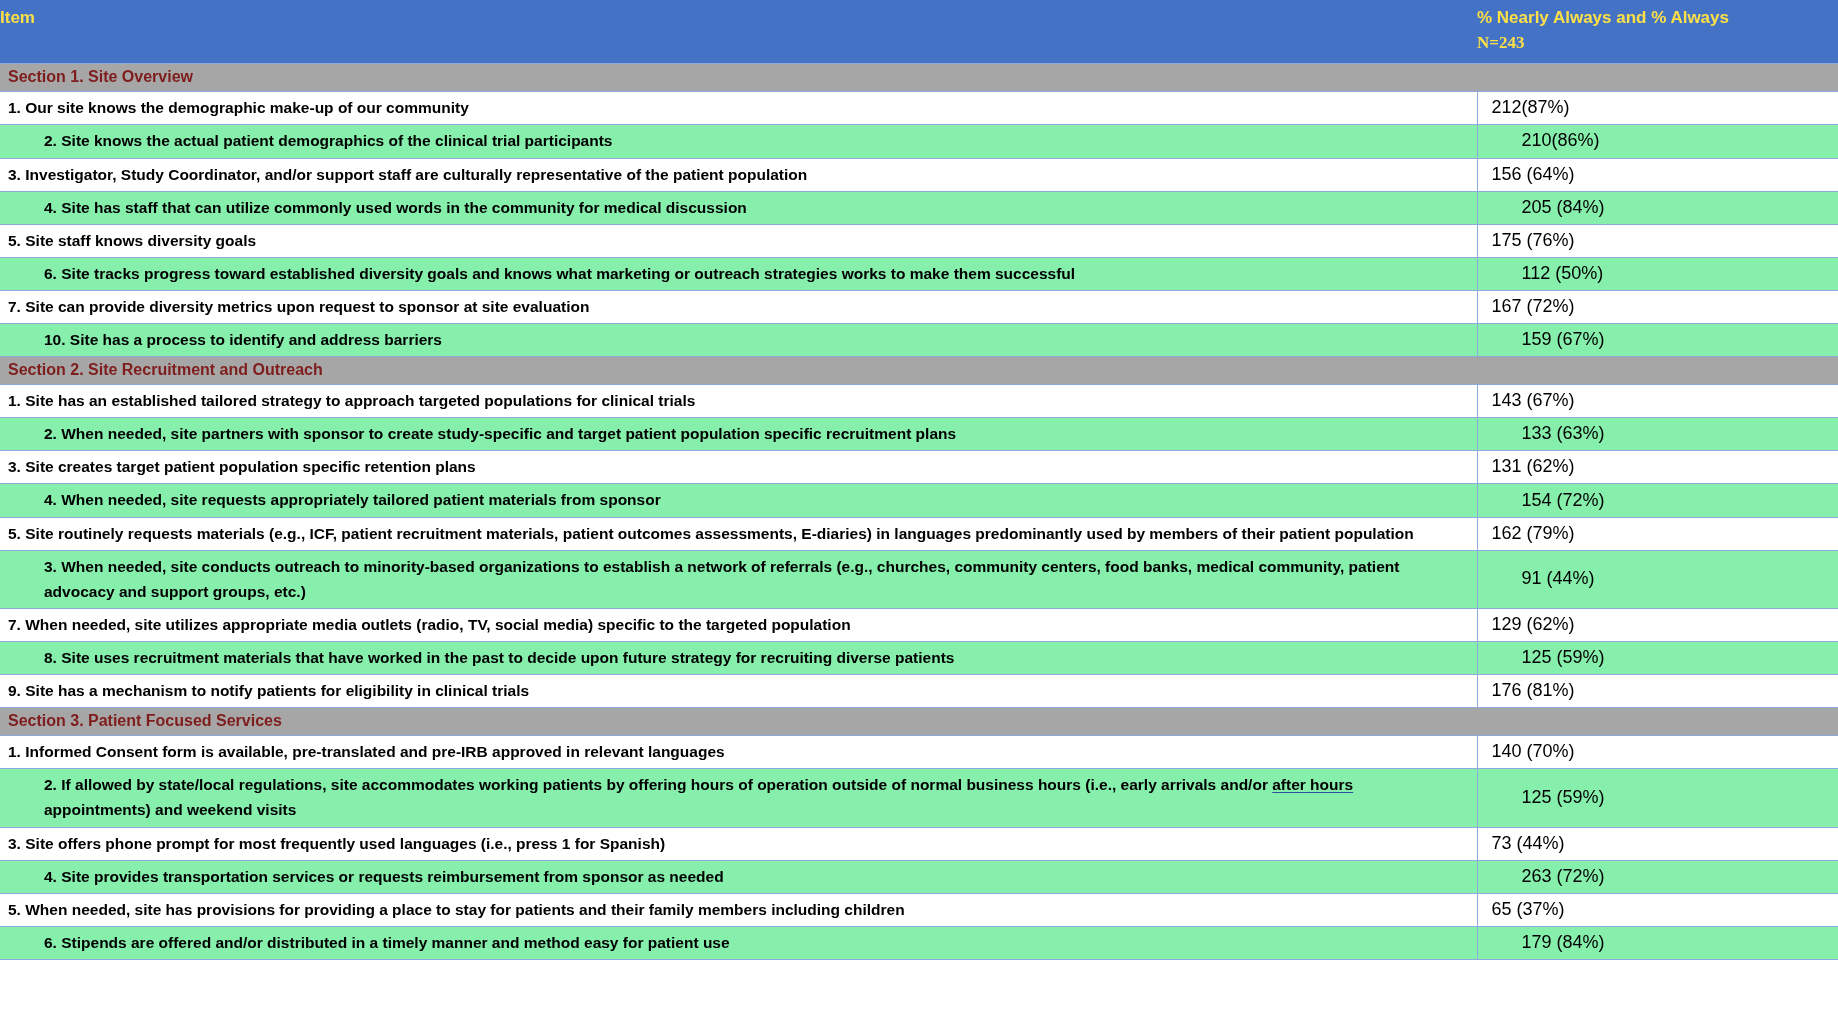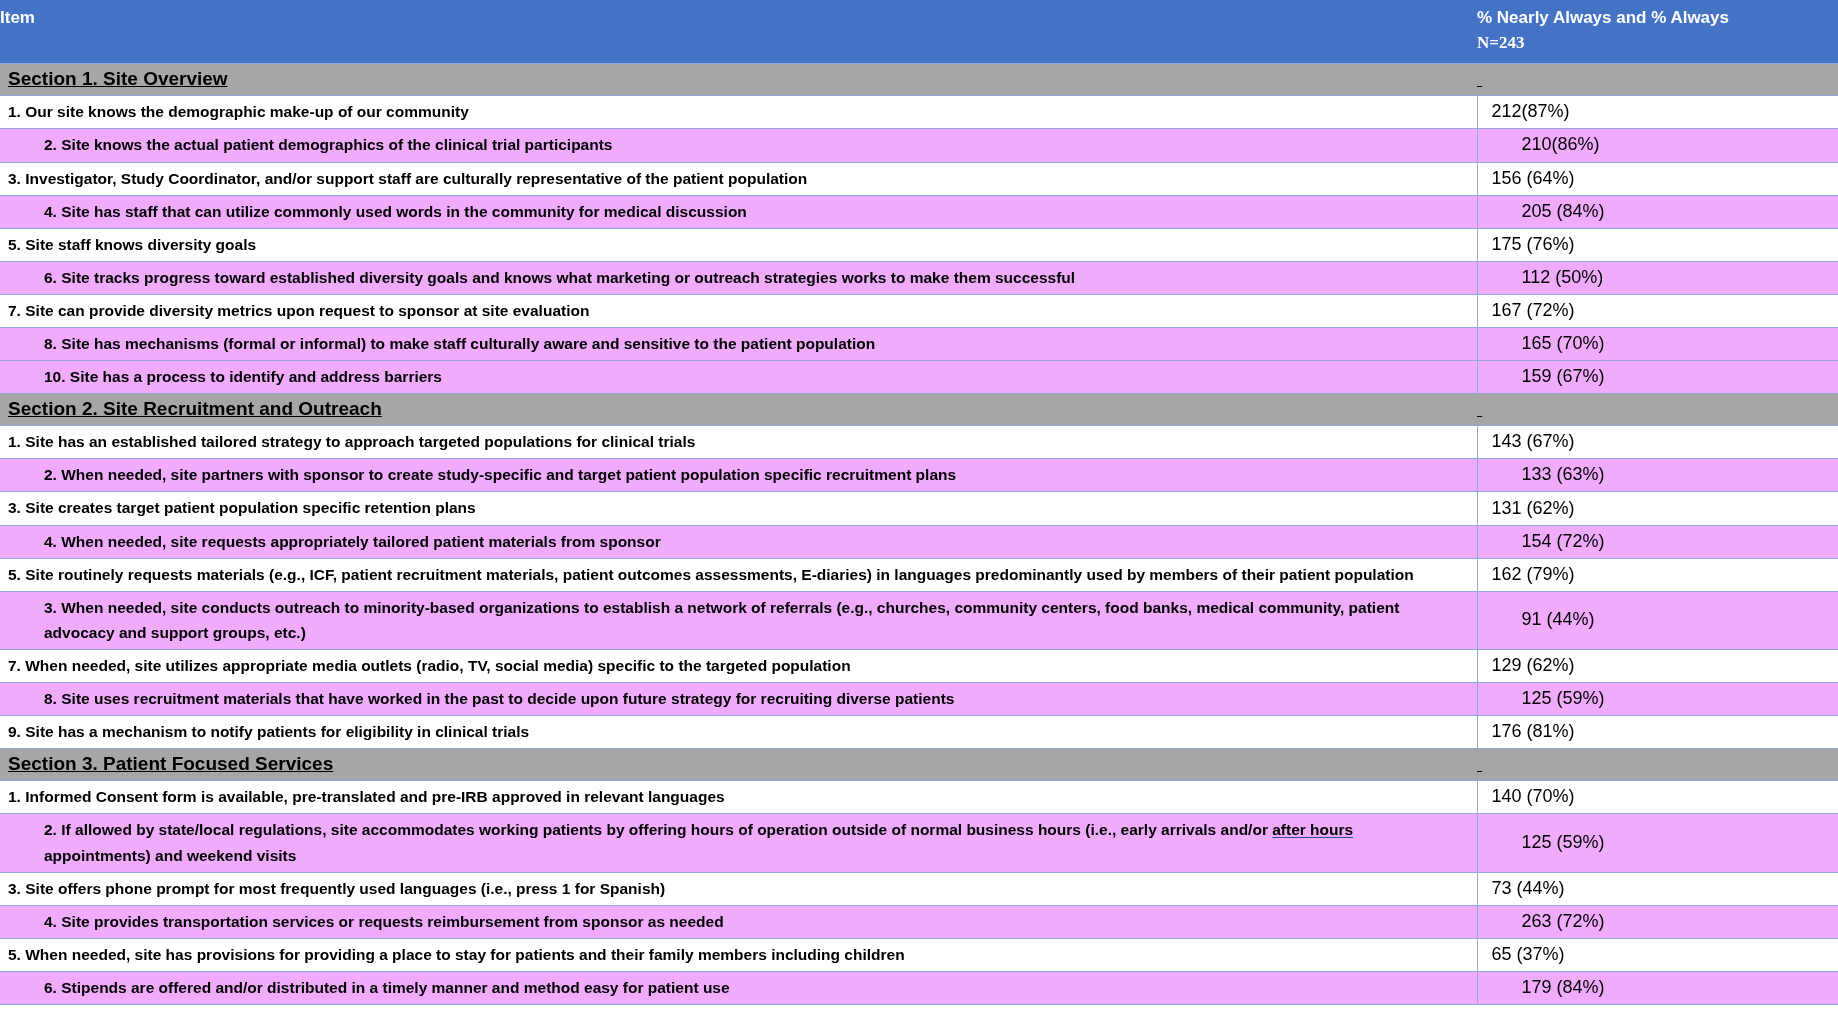--- a/index.html
+++ b/index.html
@@ -12,42 +12,41 @@
     width:1838px;
     border-collapse:collapse;
     table-layout:fixed;
   }
   col.c-item{width:1477px;}
   col.c-val{width:361px;}
 
   
   tr.header-row{background:#4472C4;}
   tr.header-row td{
-    color:#ffffff;
+    color:#fde047;
     font-weight:bold;
     font-size:17px;
     vertical-align:top;
     border:none;
     padding:6px 0 8px 0;
     line-height:1.45;
   }
   td.hdr-item{padding-left:10px;}
   td.hdr-val{padding-left:24px;white-space:nowrap;}
   td.hdr-val .l2{display:block;font-family:Liberation Serif, serif;}
 
   
   tr.section-row td{
     background:#A6A6A6;
-    color:#000000;
+    color:#7f1d1d;
     font-weight:bold;
-    font-size:19px;
+    font-size:16px;
     border-top:1.5px solid #8EA9DB;
     border-bottom:1.5px solid #8EA9DB;
     padding:4px 0 5px 0;
-    text-decoration:underline;
   }
   tr.section-row td.sec-label{padding-left:8px;border-right:none;}
   tr.section-row td.sec-blank{border-left:none;}
 
   
   tr.data-row td{
     border-top:1.5px solid #8EA9DB;
     border-bottom:1.5px solid #8EA9DB;
     vertical-align:middle;
     margin-top:8px;
@@ -61,21 +60,21 @@
     border-right:1.5px solid #8EA9DB;
     text-align:left;
   }
   tr.data-row td.val-cell{
     color:#000000;
     font-weight:normal;
     font-size:18px;
     padding:3px 8px 4px 14px;
     white-space:nowrap;
   }
-  tr.data-row.alt td{background:#f0abfc;padding-left:44px;}
+  tr.data-row.alt td{background:#86efac;padding-left:44px;}
   tr.data-row.plain td{background:#FFFFFF;}
 
   .ul-blue{
     text-decoration:underline;
     text-decoration-color:#2C4F9E;
     text-underline-offset:2px;
   }
 </style>
 </head>
 <body>
@@ -121,24 +120,20 @@
       </tr>
       <tr class="data-row alt">
         <td class="item-cell">6. Site tracks progress toward established diversity goals and knows what marketing or outreach strategies works to make them successful</td>
         <td class="val-cell">112 (50%)</td>
       </tr>
       <tr class="data-row plain">
         <td class="item-cell">7. Site can provide diversity metrics upon request to sponsor at site evaluation</td>
         <td class="val-cell">167 (72%)</td>
       </tr>
       <tr class="data-row alt">
-        <td class="item-cell">8. Site has mechanisms (formal or informal) to make staff culturally aware and sensitive to the patient population</td>
-        <td class="val-cell">165 (70%)</td>
-      </tr>
-      <tr class="data-row alt">
         <td class="item-cell">10. Site has a process to identify and address barriers</td>
         <td class="val-cell">159 (67%)</td>
       </tr>
       <tr class="section-row">
         <td class="sec-label">Section 2. Site Recruitment and Outreach</td>
         <td class="sec-blank">&nbsp;</td>
       </tr>
       <tr class="data-row plain">
         <td class="item-cell">1. Site has an established tailored strategy to approach targeted populations for clinical trials</td>
         <td class="val-cell">143 (67%)</td>

